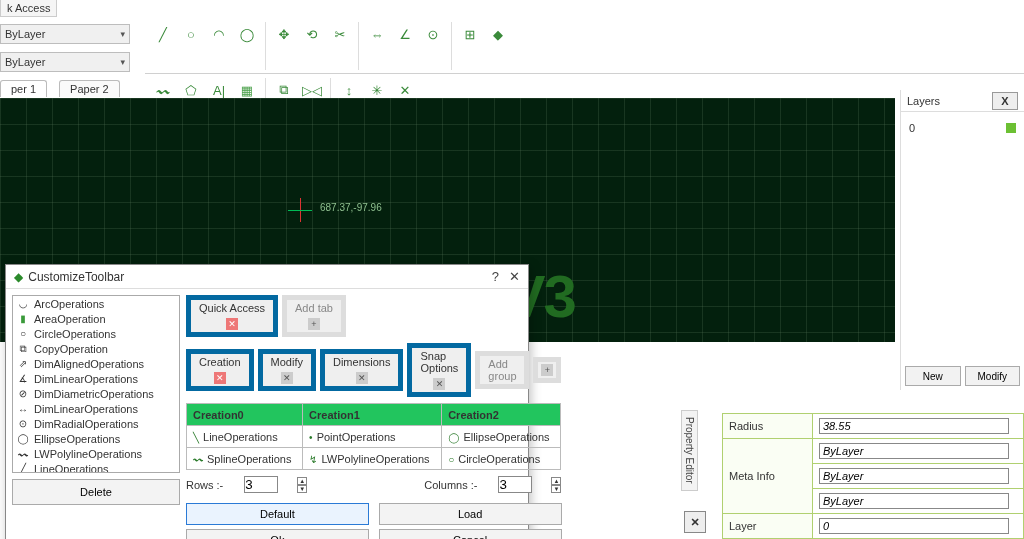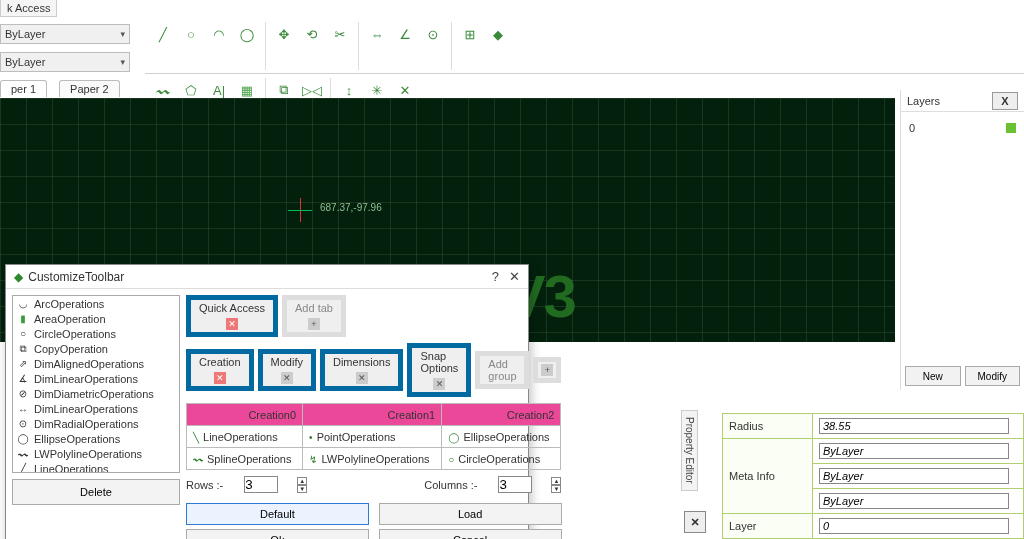--- a/index.html
+++ b/index.html
@@ -71,21 +71,21 @@
   .right-col{flex:1;}
   .tabs-row{display:flex; gap:4px; align-items:center; margin-bottom:6px; font-size:11px;}
   .mini-tab{background:#efefef; border:5px solid #0369a1; padding:2px 8px; display:flex; align-items:center; gap:4px;flex-direction:column;}
   .mini-tab .x{background:#e77; color:#fff; width:12px; height:12px; font-size:9px; text-align:center; line-height:12px;}
   .mini-tab .g{background:#ccc; color:#555; width:12px; height:12px; font-size:9px; text-align:center; line-height:12px;}
   .mini-tab.addtab{color:#888; border-color:#ddd;}
   .mini-tab.plus{padding:2px 3px;}
 
   .grid-table{width:100%; border-collapse:collapse; margin-bottom:6px;}
   .grid-table th, .grid-table td{border:1px solid #bbb; padding:3px 6px; font-size:11px; height:22px;}
-  .grid-table th{font-weight:normal; background:#ec4899; text-align:right;}
+  .grid-table th{font-weight:bold; background:#22c55e; text-align:left;}
   .grid-table td .ic{color:#2a7a2a; margin-right:4px; font-size:10px;}
 
   .rc-row{display:flex; align-items:center; gap:21px; font-size:11px; margin-bottom:10px;}
   .rc-row .sp{flex:1;}
   .rc-row input{width:34px; border:1px solid #888;}
   .spin{display:inline-flex; flex-direction:column; margin-left:-2px;}
   .spin span{font-size:6px; line-height:6px; border:1px solid #888; width:10px; text-align:center;}
 
   .btn-row{display:flex; gap:10px; margin-bottom:4px;border-radius:9px;}
   .btn-row button{flex:1; height:22px; border:1px solid #aaa; background:#f3f3f3; font-size:11px;}

